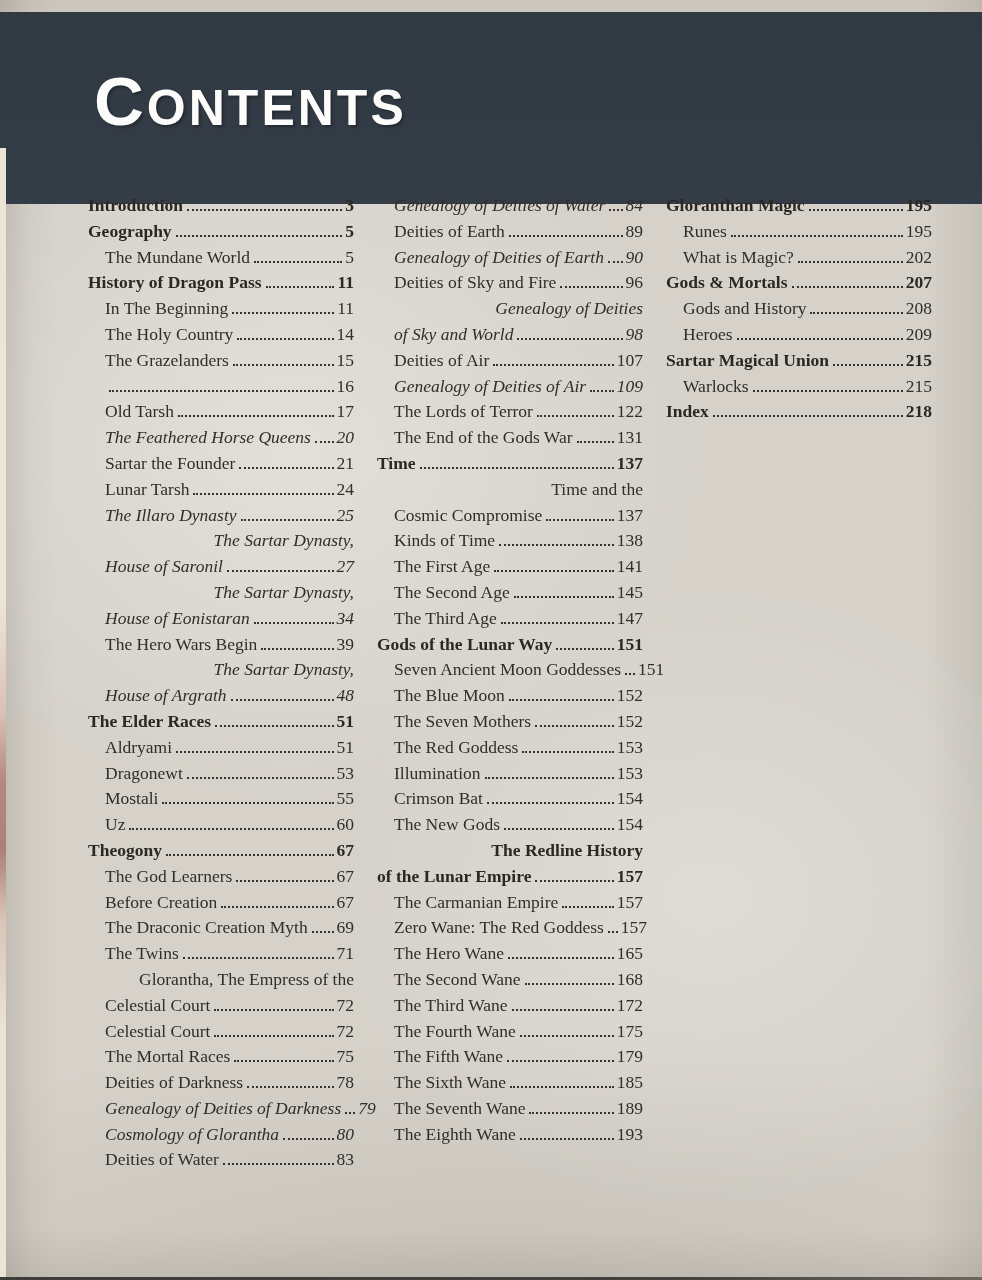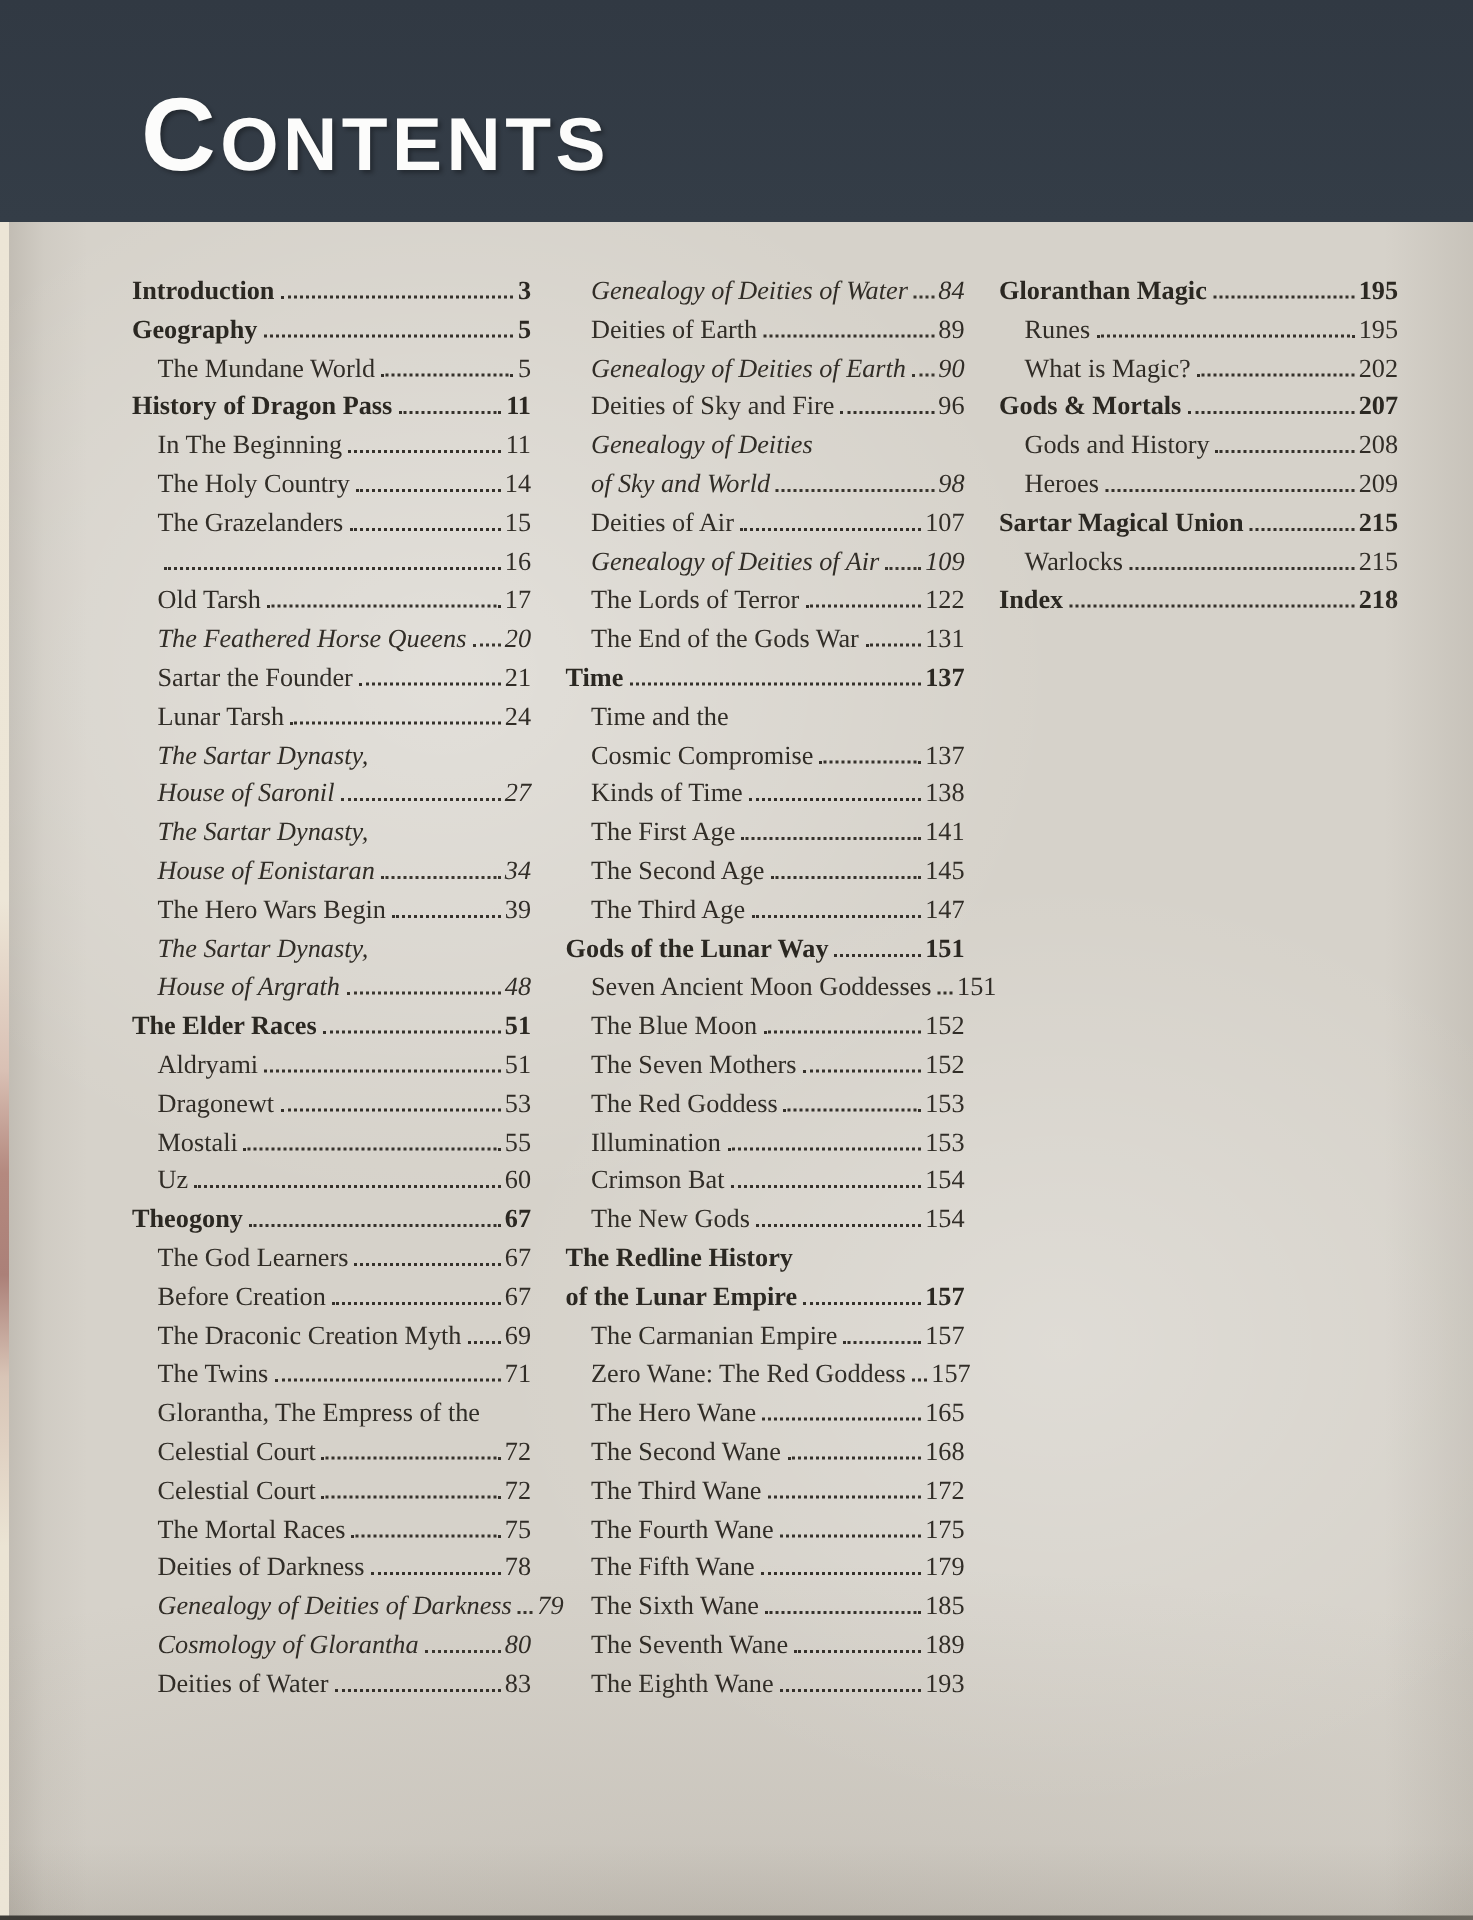--- a/index.html
+++ b/index.html
@@ -23,36 +23,36 @@
     position:absolute;left:0;top:148px;bottom:0;width:6px;
     background:linear-gradient(to bottom,
       #ece5d6 0%, #ede6d7 40%, #d9c0b4 50%, #b4897f 56%, #ab8078 62%,
       #d8c4b6 68%, #ebe4d4 78%, #ece5d6 100%);
   }
   .bottom-edge{
     position:absolute;left:0;right:0;bottom:0;height:3px;
     background:linear-gradient(to right,#3e3c38 0%, #45423d 70%, #6b675f 100%);
   }
   .header-band{
-    position:absolute;top:0;left:0;right:0;height:148px;
+    position:absolute;top:12px;left:0;right:0;height:192px;
     background:linear-gradient(to bottom,#313943,#343d47);
   }
   .page-title{
     position:absolute;left:94px;top:60px;
     font-family:"Liberation Sans","DejaVu Sans",sans-serif;
     font-weight:bold;
     font-size:50px;line-height:60px;
     letter-spacing:3px;
     color:#fcfcfb;
     text-transform:uppercase;
     text-shadow:2px 2px 3px rgba(0,0,0,0.30);
   }
   .page-title::first-letter{font-size:69px;}
   .toc{position:absolute;top:181px;left:0;right:0;}
-  .toc-col{position:absolute;top:0;width:266px;}
+  .toc-col{position:absolute;top:12px;width:266px;text-align:right;}
   .toc-col.c0{left:88px;}
   .toc-col.c1{left:377px;}
   .toc-col.c2{left:666px;}
   .entry{
     font-size:17.5px;line-height:25.8px;color:#312d27;
   }
   .entry.bold{font-weight:bold;color:#2b2822;}
   .entry.italic{font-style:italic;}
   .entry.indent{padding-left:17px;}
   .row{display:flex;align-items:baseline;}
@@ -153,20 +153,27 @@
           </div>
         </div>
         <div class="entry indent">
           <div class="row">
             <span class="label">Lunar Tarsh</span>
             <span class="leader"></span>
             <span class="page-num">24</span>
           </div>
         </div>
         <div class="entry italic indent">
+          <div class="row">
+            <span class="label">The Illaro Dynasty</span>
+            <span class="leader"></span>
+            <span class="page-num">25</span>
+          </div>
+        </div>
+        <div class="entry italic indent">
           <div class="first-line">The Sartar Dynasty,</div>
           <div class="row">
             <span class="label">House of Saronil</span>
             <span class="leader"></span>
             <span class="page-num">27</span>
           </div>
         </div>
         <div class="entry italic indent">
           <div class="first-line">The Sartar Dynasty,</div>
           <div class="row">

